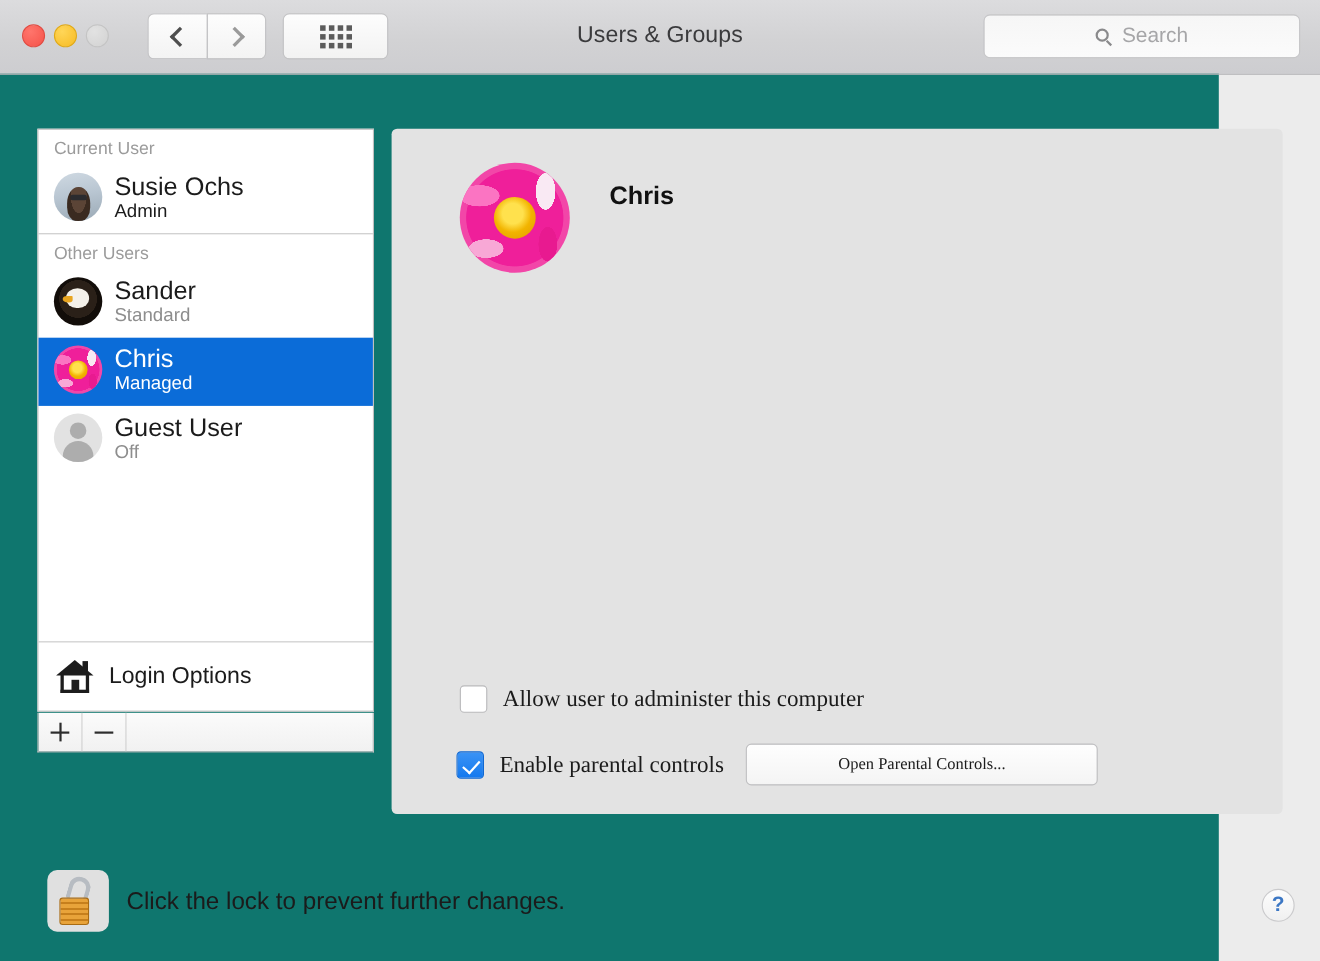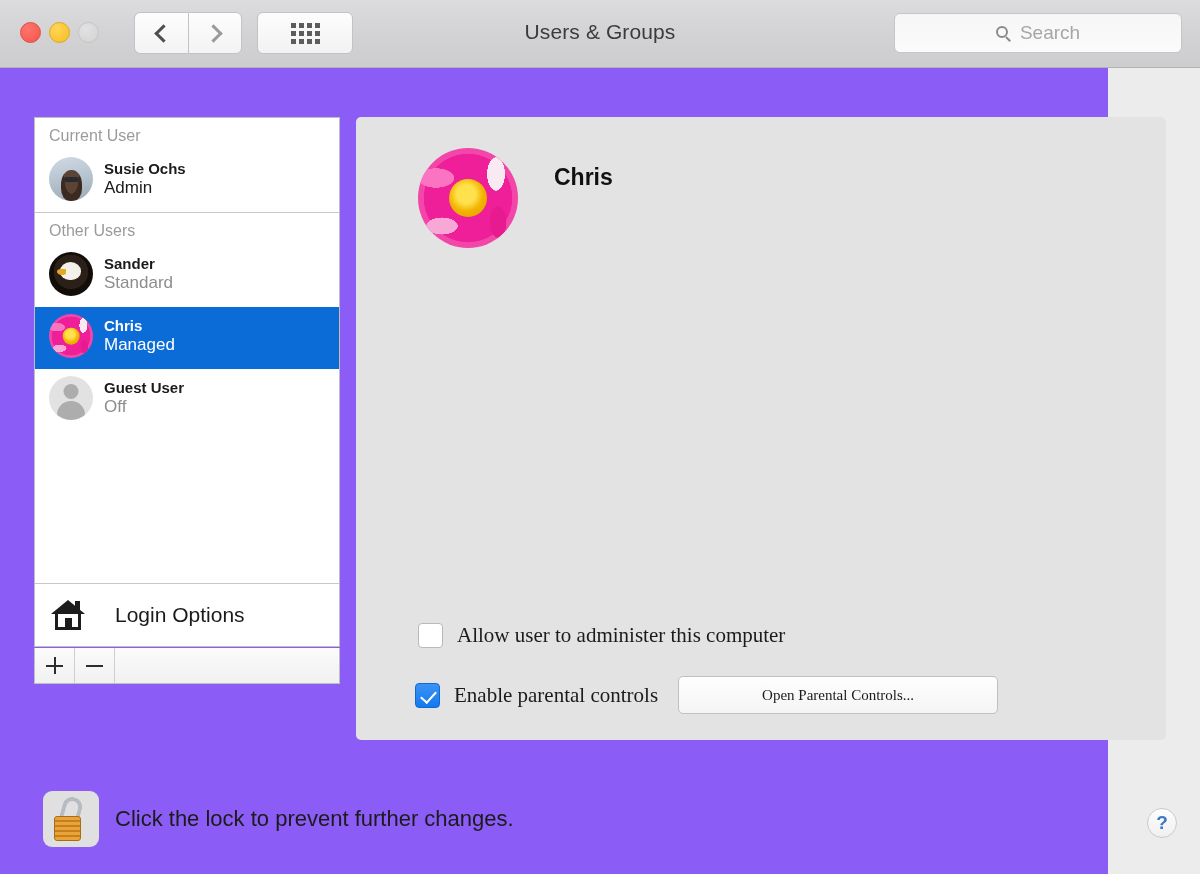--- a/index.html
+++ b/index.html
@@ -3,21 +3,21 @@
 <meta charset="utf-8">
 <style>
   * { box-sizing: border-box; margin: 0; padding: 0; }
   html, body {
     width: 1200px; height: 874px;
     font-family: "Liberation Sans", sans-serif;
     background: #ececec;
     overflow: hidden;
     -webkit-font-smoothing: antialiased;
   }
-  .window { position: relative; width: 1108px; height: 874px; background: #8b5cf6; }
+  .window { position: relative; width: 1108px; height: 874px; background: #0f766e; }
 
   
   .toolbar {
     position: absolute; left: 0; top: 0; width: 1200px; height: 68px;
     background: linear-gradient(180deg, #dcdcde 0%, #d2d2d4 55%, #cdcdd0 100%);
     border-bottom: 1px solid #b4b4b6;
   }
   .traffic { position: absolute; left: 20px; top: 22px; display: flex; gap: 8px; }
   .light { width: 21px; height: 21px; border-radius: 50%; }
   .light.red    { background: radial-gradient(circle at 35% 30%, #ff756c, #f5534a); border: 1px solid #e04a41; }
@@ -110,39 +110,39 @@
     background: radial-gradient(circle at 45% 40%, #ffe14d 0 30%, #f2b400 55%, #e09a00 100%); }
 
   
   .av-guest { background: #e2e2e2; }
   .av-guest::before { content:""; position:absolute; left:50%; top:8px; width:15px; height:15px;
     transform: translateX(-50%); background:#adadad; border-radius:50%; }
   .av-guest::after { content:""; position:absolute; left:50%; top:25px; width:28px; height:20px;
     transform: translateX(-50%); background:#adadad; border-radius: 14px 14px 0 0; }
 
   .user-texts { display: flex; flex-direction: column; line-height: 1.12; }
-  .user-name { font-size: 15px; color: #1b1b1b; font-weight: bold; }
+  .user-name { font-size: 23px; color: #1b1b1b; }
   .user-role { font-size: 17px; color: #8d8d8d; }
   .user-role.strong { color: #1b1b1b; }
   .user-row.selected .user-name,
   .user-row.selected .user-role { color: #ffffff; }
 
   .login-options {
     position: absolute; left: 0; bottom: 0; width: 100%; height: 63px;
     border-top: 1px solid #c8c8c8;
     display: flex; align-items: center; gap: 14px; padding-left: 16px;
   }
   .house { position: relative; width: 34px; height: 30px; }
   .house .roof { position: absolute; left: 0; top: 0; width: 0; height: 0;
     border-left: 17px solid transparent; border-right: 17px solid transparent; border-bottom: 14px solid #1d1d1d; }
   .house .body { position: absolute; left: 4px; top: 12px; width: 26px; height: 18px;
     border: 3px solid #1d1d1d; border-top: none; }
   .house .door { position: absolute; left: 14px; top: 18px; width: 7px; height: 12px; background: #1d1d1d; }
   .house .chim { position: absolute; right: 5px; top: 1px; width: 5px; height: 9px; background: #1d1d1d; }
-  .login-label { font-size: 21px; color: #1b1b1b; margin-left: 16px; }
+  .login-label { font-size: 21px; color: #1b1b1b; }
 
   .addremove {
     position: absolute; left: 34px; top: 648px; width: 306px; height: 36px;
     display: flex; background: linear-gradient(180deg,#fbfbfb,#f1f1f1);
     border: 1px solid #bfbfbf; border-top: none;
   }
   .arbtn { width: 40px; height: 100%; border-right: 1px solid #cfcfcf;
     display: flex; align-items: center; justify-content: center; position: relative; }
   .arbtn .plus-h, .arbtn .minus { position: absolute; width: 17px; height: 2px; background: #2d2d2d; }
   .arbtn .plus-v { position: absolute; width: 2px; height: 17px; background: #2d2d2d; }

